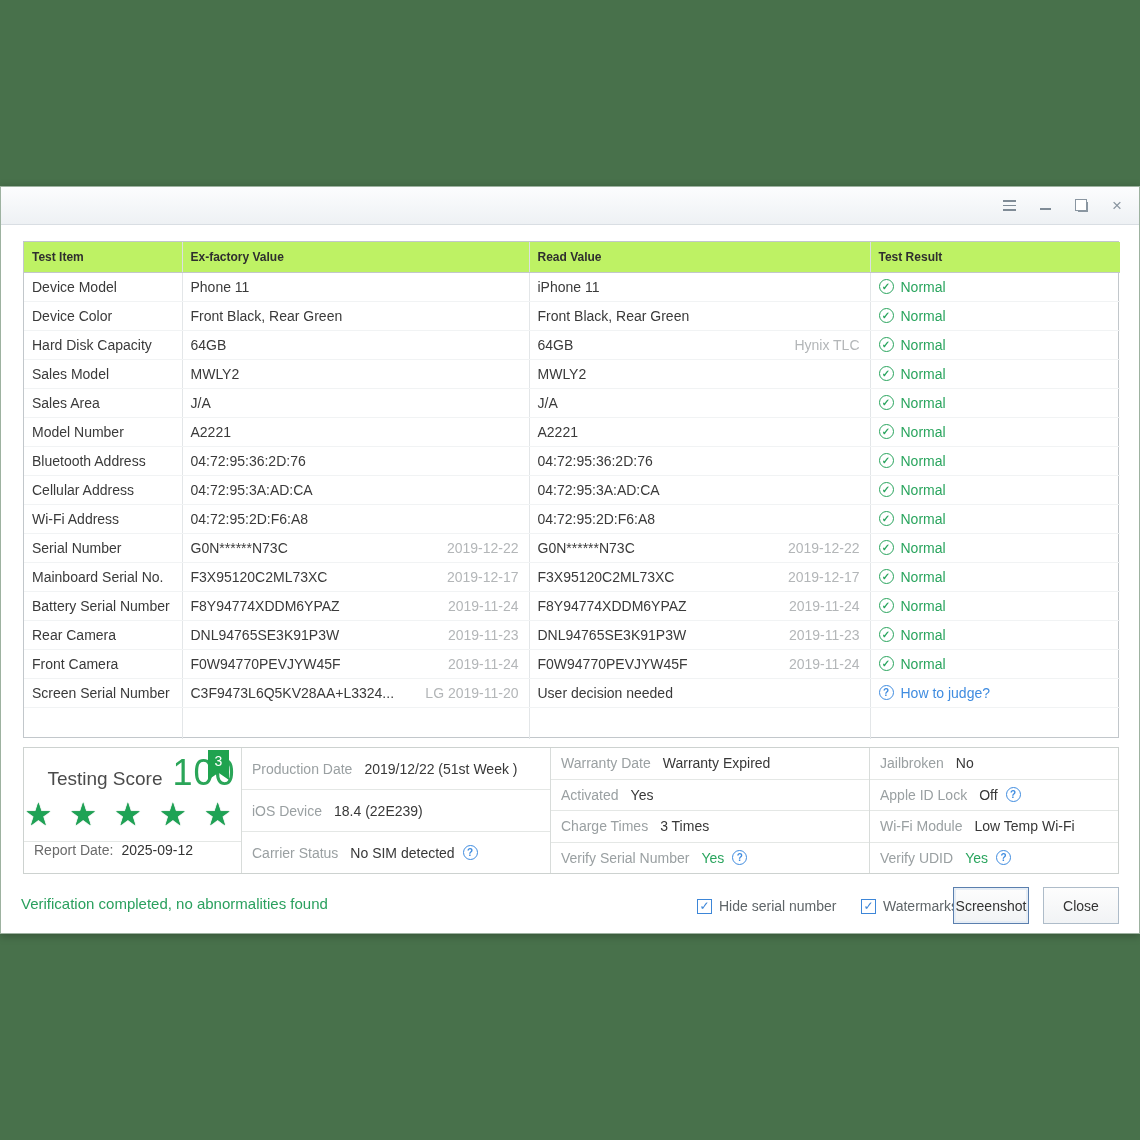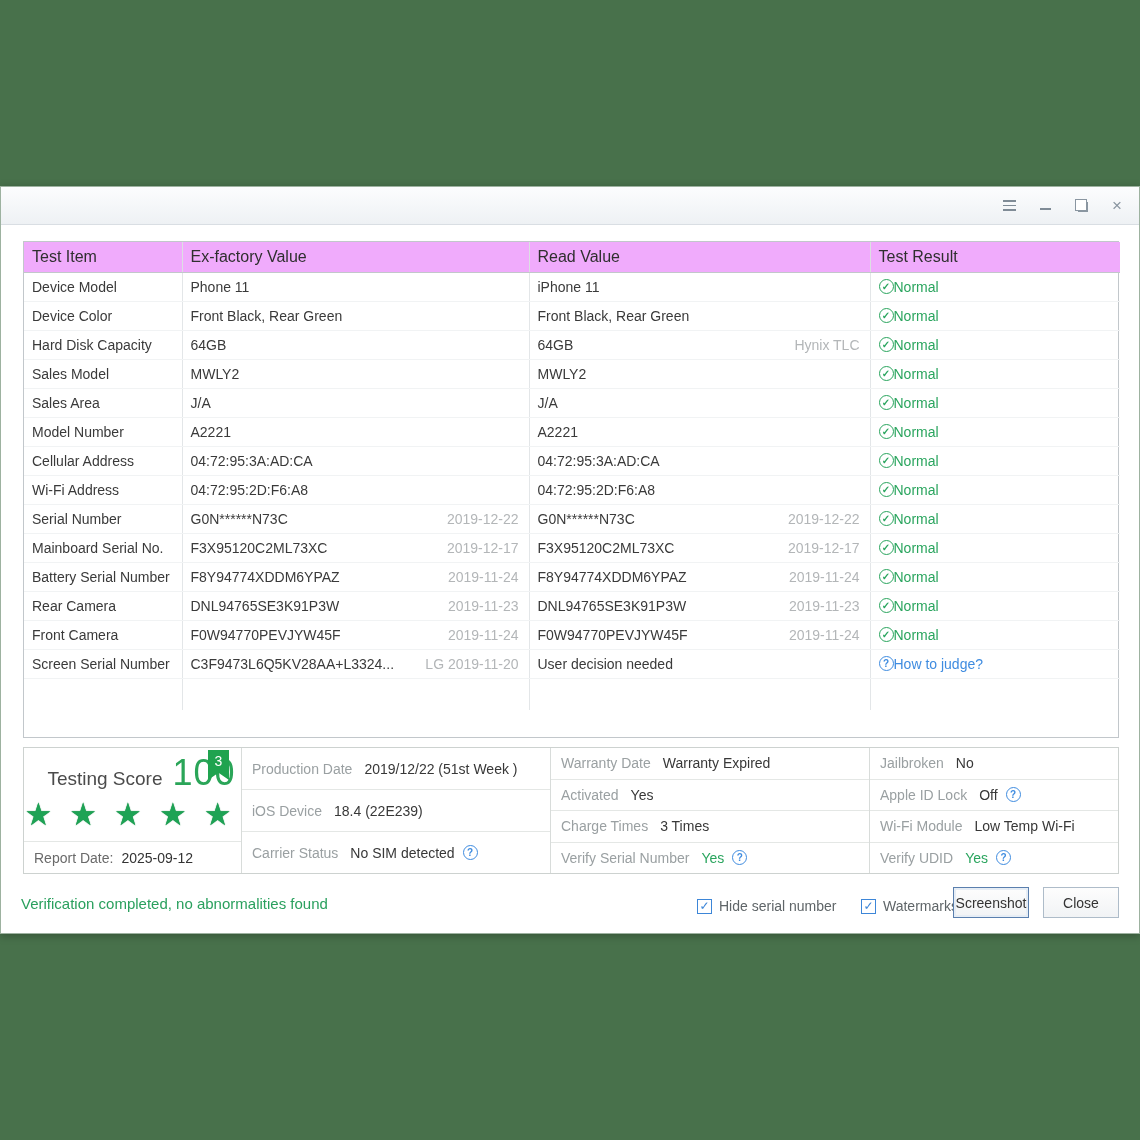--- a/index.html
+++ b/index.html
@@ -32,34 +32,34 @@
   .icon-restore::before { content:""; position:absolute; left:-4px; top:-4px; width:10px; height:10px; border:1.5px solid #8a96a1; background:#fff; }
   .icon-close { font-size:17px; color:#8a96a1; line-height:14px; }
   
   .report-table-wrap {
     position:absolute; left:22px; top:54px; width:1096px; height:497px;
     border:1px solid #c2c7cb; background:#fff;
   }
   table.report { width:100%; border-collapse:collapse; table-layout:fixed; font-size:14px; color:#3a3a3a; }
   col.c1{width:158px;} col.c2{width:347px;} col.c3{width:341px;} col.c4{width:250px;}
   .report th {
-    height:30px; text-align:left; font-size:16px; font-weight:normal; color:#2f2f2f;
+    height:30px; text-align:left; font-size:12px; font-weight:bold; color:#2f2f2f;
     padding-left:8px; border-bottom:1px solid #c2c7cb; border-right:1px solid #dcdfe2;
-    background:#f0abfc;
+    background:#bef264;
   }
   .report th:last-child { border-right:none; }
   .report td {
     height:29px; padding-left:8px; border-right:1px solid #e3e6e8; border-bottom:1px solid #f1f3f4;
     overflow:hidden; white-space:nowrap;
   }
   .report td:last-child { border-right:none; }
   .report tr.filler td { height:32px; border-bottom:none; }
   .cellflex { display:flex; align-items:center; justify-content:space-between; padding-right:10px; }
   .note { color:#b3b6b8; font-size:14px; }
-  .result-wrap { display:flex; align-items:center; }
+  .result-wrap { display:flex; align-items:center; gap:7px; }
   .check-icon {
     width:15px; height:15px; border:1.5px solid #2aa55e; border-radius:50%;
     display:inline-flex; align-items:center; justify-content:center; flex:0 0 auto;
     color:#2aa55e; font-size:10px; font-weight:bold;
   }
   .check-icon::before{ content:"\2713"; }
   .q-icon {
     width:15px; height:15px; border:1.5px solid #3f8ce0; border-radius:50%;
     display:inline-flex; align-items:center; justify-content:center; flex:0 0 auto;
     color:#3f8ce0; font-size:10px; font-weight:bold; cursor:pointer;
@@ -87,37 +87,37 @@
   .score-line { display:flex; align-items:baseline; gap:10px; margin-top:-4px; }
   .score-label { font-size:19px; color:#4b4b4b;margin-left:18px; }
   .score-value { font-size:36px; color:#2aa558; letter-spacing:1px; }
   .badge-3 {
     position:absolute; top:2px; right:12px; width:21px; height:30px; background:#1fa34f;
     clip-path:polygon(0 0,100% 0,100% 100%,50% 76%,0 100%);
     color:#fff; font-size:14px; text-align:center; line-height:22px;
   }
   .stars { margin-top:2px; letter-spacing:17px; font-size:31px; color:#1ea355; text-indent:8px;
     text-shadow:0 0 1px #0e7d3b; }
-  .report-date-cell { flex:1; display:flex; align-items:center; padding-left:10px; }
+  .report-date-cell { flex:1; display:flex; align-items:flex-start; padding-left:10px; }
   .rd-label { color:#6a6a6a; }
   .rd-value { color:#333; margin-left:8px; }
   
   .status-text { position:absolute; left:20px; top:708px; font-size:15px; color:#2aa05e; }
   .footer-controls { position:absolute; left:690px; top:700px; right:18px; height:40px; }
   .cb-group { position:absolute; display:flex; align-items:center; gap:7px; top:11px; }
   .cb-hide { left:6px; } .cb-wm { left:170px; }
   .checkbox {
     width:15px; height:15px; border:1px solid #3d86d8; background:#fff;
     display:inline-flex; align-items:center; justify-content:center;
     color:#3d86d8; font-size:12px; cursor:pointer;
   }
   .checkbox::before{ content:"\2713"; }
   .cb-label { font-size:14px; color:#5f6568; }
   .btn {
-    position:absolute; top:0; width:76px; height:31px;
+    position:absolute; top:0; width:76px; height:37px;
     background:linear-gradient(#fdfdfd,#f1f3f5);
     border:1px solid #aebcc9; font-size:14px; color:#333;
     font-family:"Liberation Sans", sans-serif; cursor:pointer;
   }
   .btn-screenshot { left:262px; border:1px solid #5a7fae; box-shadow:inset 0 0 0 2px #e6edf5; }
   .btn-close { left:352px; }
 </style>
 </head>
 <body>
 
@@ -283,20 +283,42 @@
       </td>
       <td>
         <div class="result-wrap">
           <span class="check-icon"></span>
 
           <span class="result-text">Normal</span>
         </div>
       </td>
     </tr>
           <tr>
+      <td><span>Bluetooth Address</span></td>
+      <td>
+        <div class="cellflex">
+          <span>04:72:95:36:2D:76</span>
+          <span class="note"></span>
+        </div>
+      </td>
+      <td>
+        <div class="cellflex">
+          <span>04:72:95:36:2D:76</span>
+          <span class="note"></span>
+        </div>
+      </td>
+      <td>
+        <div class="result-wrap">
+          <span class="check-icon"></span>
+
+          <span class="result-text">Normal</span>
+        </div>
+      </td>
+    </tr>
+          <tr>
       <td><span>Cellular Address</span></td>
       <td>
         <div class="cellflex">
           <span>04:72:95:3A:AD:CA</span>
           <span class="note"></span>
         </div>
       </td>
       <td>
         <div class="cellflex">
           <span>04:72:95:3A:AD:CA</span>

